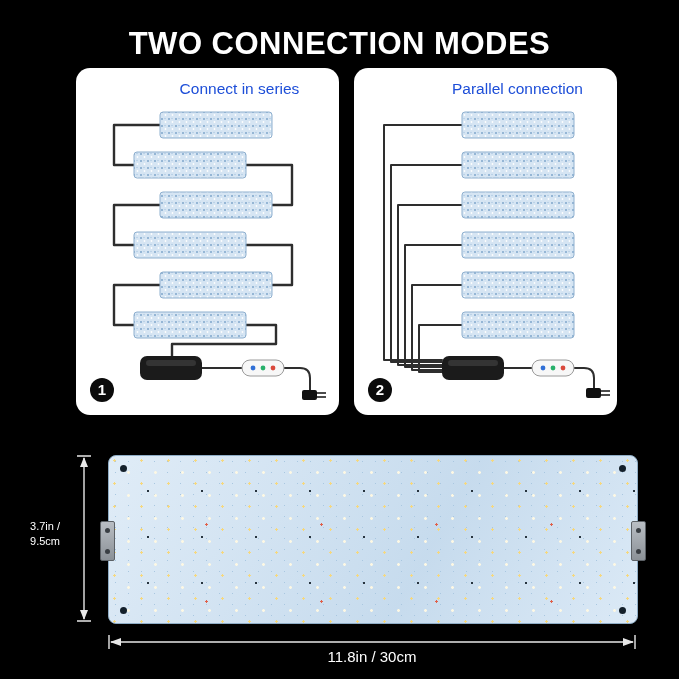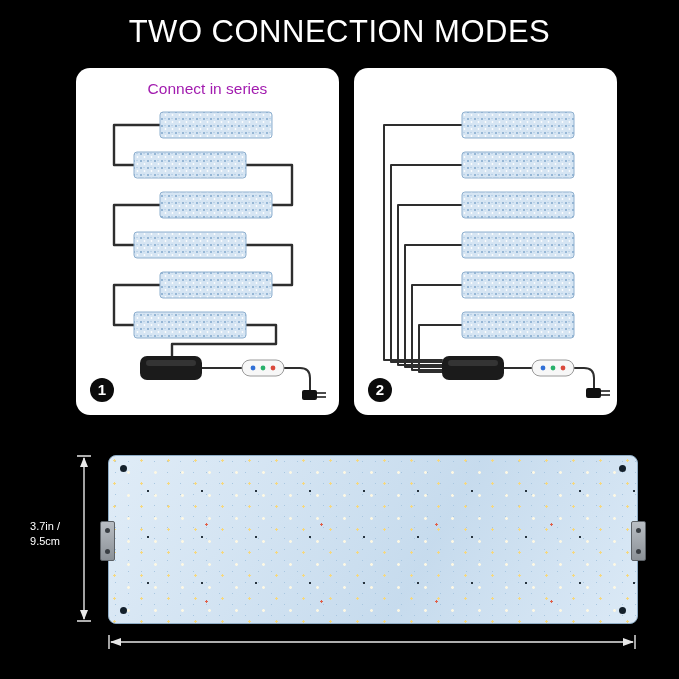--- a/index.html
+++ b/index.html
@@ -2,33 +2,33 @@
 <html><head>
 <meta charset="utf-8">
 <style>
   html,body { margin:0; padding:0; background:#000; }
   .page {
     position:relative; width:679px; height:679px; margin:0 auto;
     background:#000; overflow:hidden;
     font-family:"Liberation Sans", sans-serif;
   }
   .main-title {
-    position:absolute; top:14px; left:0; right:0;
-    text-align:center; color:#fff; font-size:31px; font-weight:400;
+    position:absolute; top:26px; left:0; right:0;
+    text-align:center; color:#fff; font-size:31px; font-weight:700;
     letter-spacing:.5px; margin:0;
   }
   .card {
     position:absolute; top:68px; width:263px; height:347px;
     background:#fff; border-radius:14px;
   }
   .card.series   { left:76px; }
   .card.parallel { left:354px; }
   .card-title {
     position:absolute; top:12px; left:0; width:100%;
-    text-align:center; font-size:15.5px; color:#a21caf;
+    text-align:center; font-size:15.5px; color:#1d4ed8;padding-left:32px;
   }
   .diagram { position:absolute; left:0; top:0; width:263px; height:347px; }
 
   
   .led-panel {
     position:absolute; left:108px; top:455px; width:528px; height:167px;
     border-radius:8px; border:1px solid #8fadc6;
     background-color:#cfe2f3;
     background-image:
       radial-gradient(circle 2.4px at center, #fdf8e4 55%, rgba(0,0,0,0) 62%),
@@ -168,20 +168,21 @@
       </g>
       <g>
         <rect x="232" y="320" width="15" height="10" rx="2" fill="#111"></rect>
         <path d="M247 323 H256 M247 327 H256" stroke="#111" stroke-width="1.6"></path>
       </g>
       <g>
         <circle cx="26" cy="322" r="12" fill="#0b0b0b"></circle>
         <text x="26" y="327" text-anchor="middle" font-size="15" font-weight="bold" fill="#ffffff">2</text>
       </g>
     </svg>
+    <div class="card-title">Parallel connection</div>
   </div>
 
   <div class="led-panel">
     <span class="screw tl"></span>
     <span class="screw tr"></span>
     <span class="screw bl"></span>
     <span class="screw br"></span>
     <span class="bracket left"></span>
     <span class="bracket right"></span>
   </div>
@@ -194,14 +195,15 @@
   </svg>
   <div class="height-label">3.7in /
 9.5cm</div>
 
   <svg class="h-arrow" viewBox="0 0 528 16" aria-hidden="true">
     <path d="M1 1 V15 M527 1 V15" stroke="#e8e8e8" stroke-width="1.4" fill="none"></path>
     <path d="M3 8 H525" stroke="#e8e8e8" stroke-width="1.4" fill="none"></path>
     <path d="M2 8 L13 4 V12 Z" fill="#e8e8e8"></path>
     <path d="M526 8 L515 4 V12 Z" fill="#e8e8e8"></path>
   </svg>
+  <div class="width-label">11.8in / 30cm</div>
 
 </div>
 
 </body></html>

